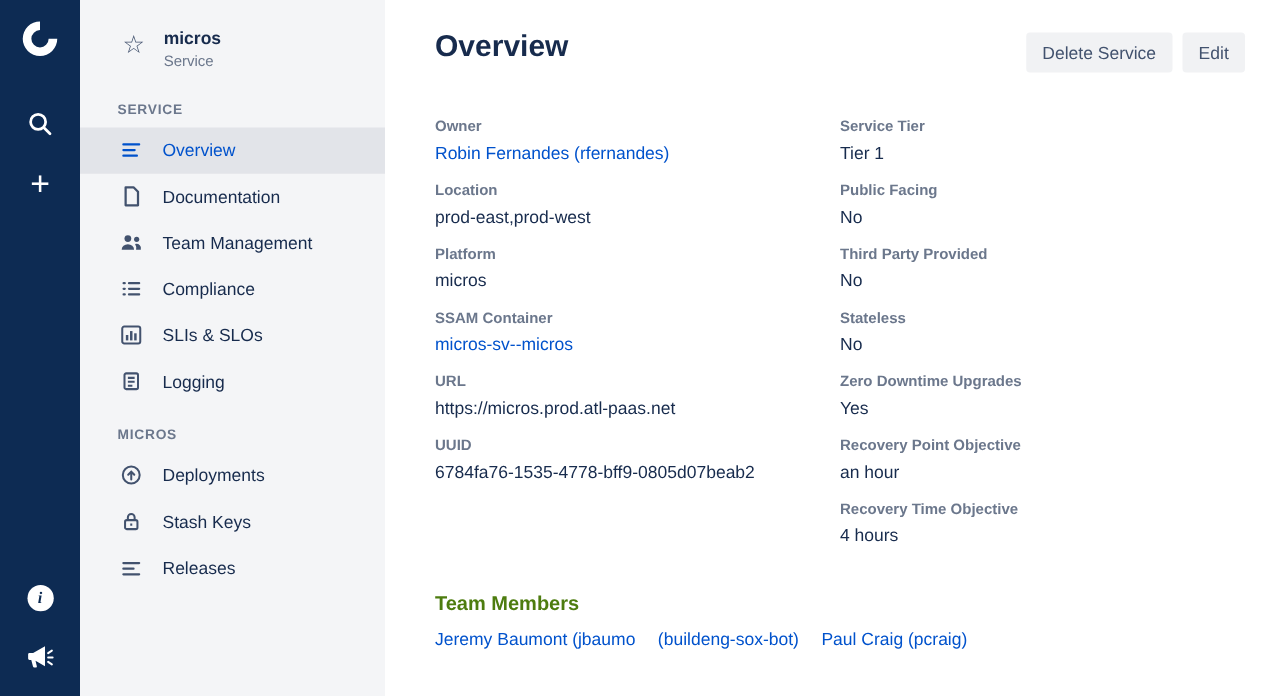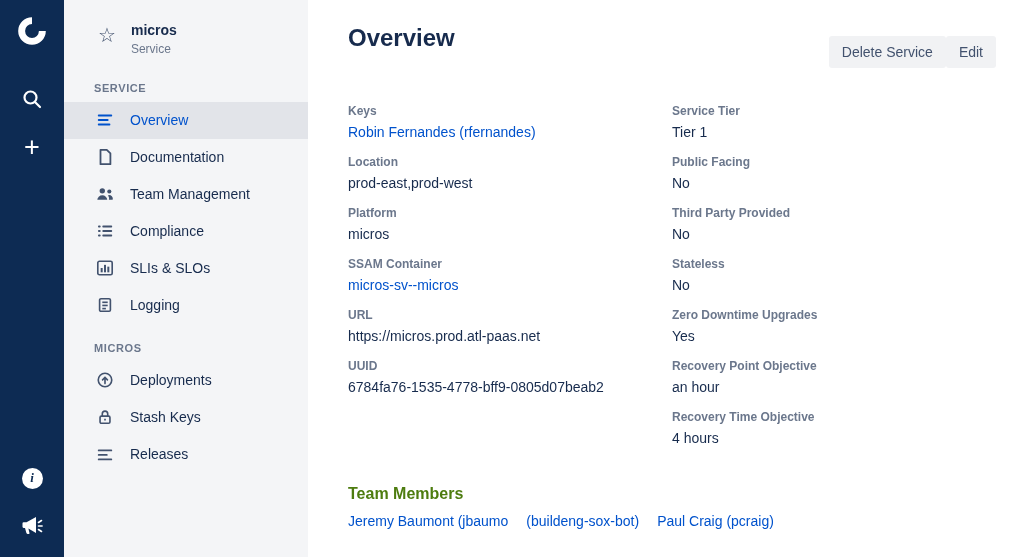--- a/index.html
+++ b/index.html
@@ -32,21 +32,21 @@
                 align-items:center; justify-content:center; }
   .item .lbl { font-size:14px; color:#172B4D; }
   .item.selected { background:#e2e4e9; }
   .item.selected .icon { color:#0052CC; }
   .item.selected .lbl { color:#0052CC; }
 
   
   .main { flex:1; padding:24px 28px 0 40px; overflow:hidden; }
   .main-head { display:flex; align-items:flex-start; justify-content:space-between; }
   .page-title { font-size:24px; font-weight:bold; color:#172B4D; }
-  .head-btns { display:flex; gap:0; margin-top:12px; }
+  .head-btns { display:flex; gap:8px; margin-top:2px; }
   .btn { background:#f1f2f4; color:#42526E; border:none; border-radius:3px;
          font-size:14px; padding:8px 13px; cursor:pointer;
          font-family:"Liberation Sans", sans-serif; }
 
   .fields { display:flex; margin-top:36px; }
   .col { width:340px; }
   .field { margin-bottom:14px; }
   .f-label { font-size:12px; font-weight:bold; color:#6B778C; margin-bottom:6px; line-height:14px; }
   .f-value { font-size:14px; color:#172B4D; line-height:17px; }
   .f-value.link { color:#0052CC; cursor:pointer; }
@@ -210,21 +210,21 @@
       <div class="page-title">Overview</div>
       <div class="head-btns">
         <button class="btn">Delete Service</button>
         <button class="btn">Edit</button>
       </div>
     </div>
 
     <div class="fields">
       <div class="col">
         <div class="field">
-          <div class="f-label">Keys</div>
+          <div class="f-label">Owner</div>
           <div class="f-value link">Robin Fernandes (rfernandes)</div>
         </div>
         <div class="field">
           <div class="f-label">Location</div>
           <div class="f-value">prod-east,prod-west</div>
         </div>
         <div class="field">
           <div class="f-label">Platform</div>
           <div class="f-value">micros</div>
         </div>

